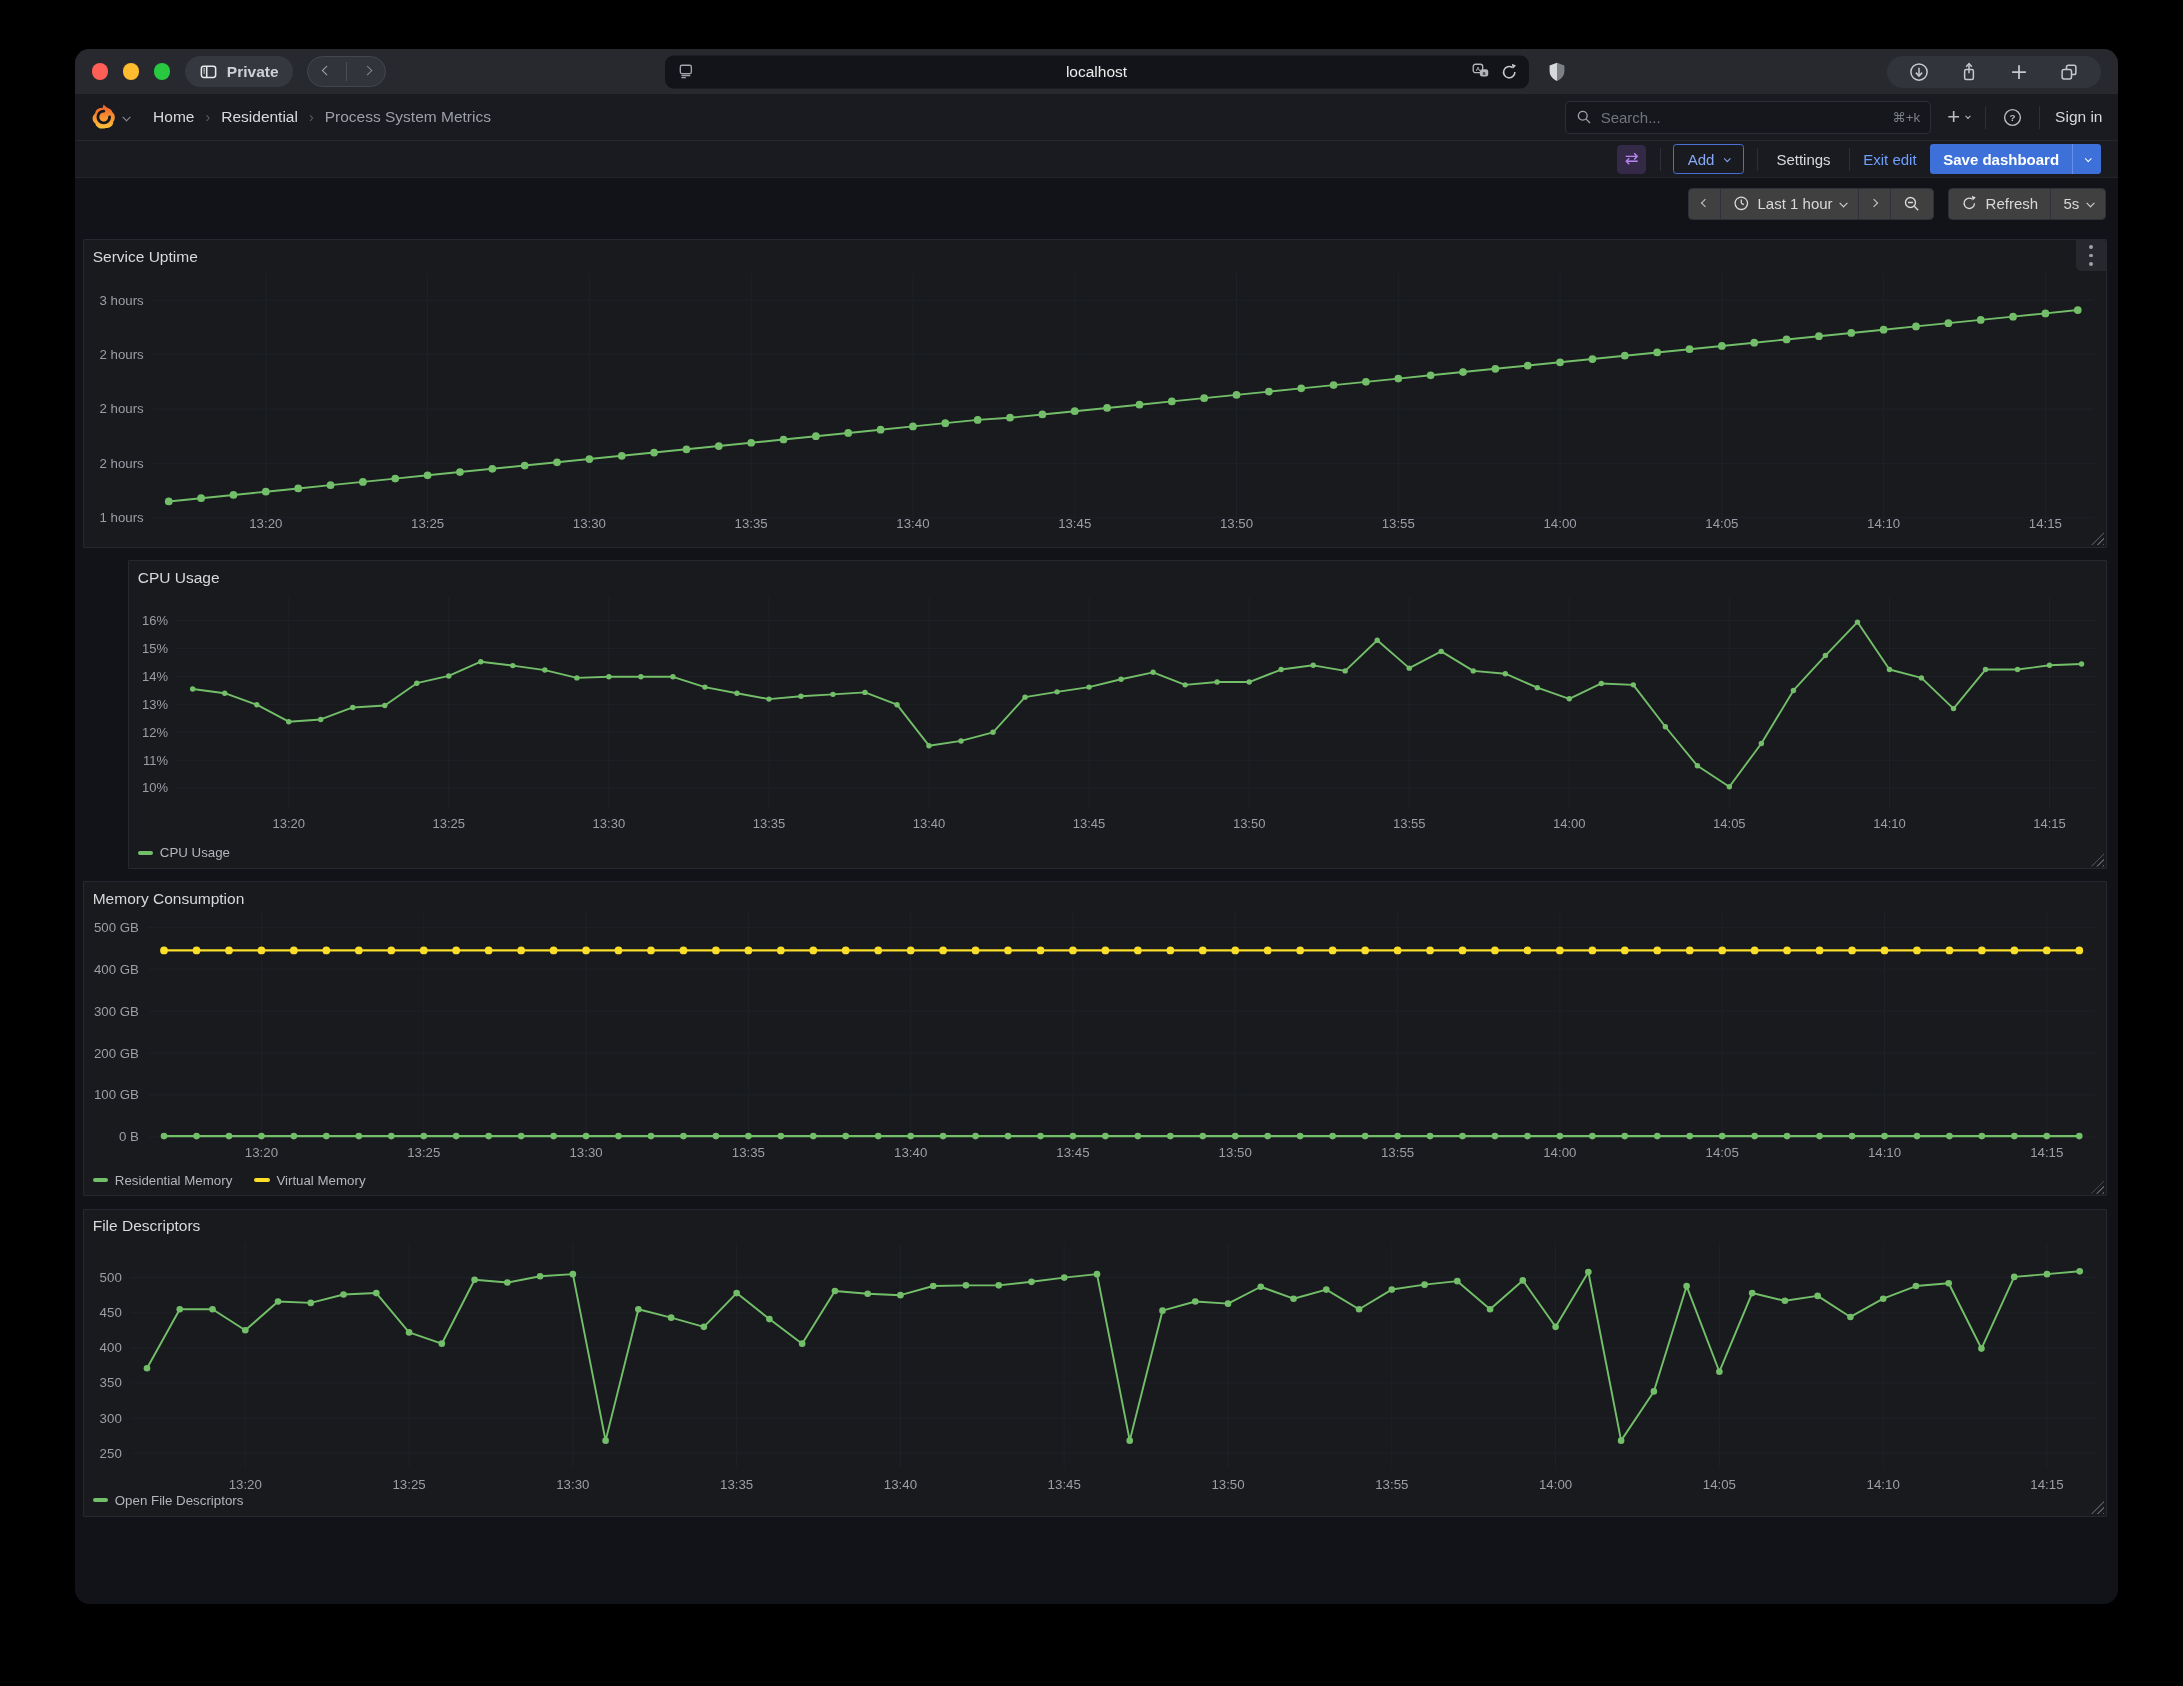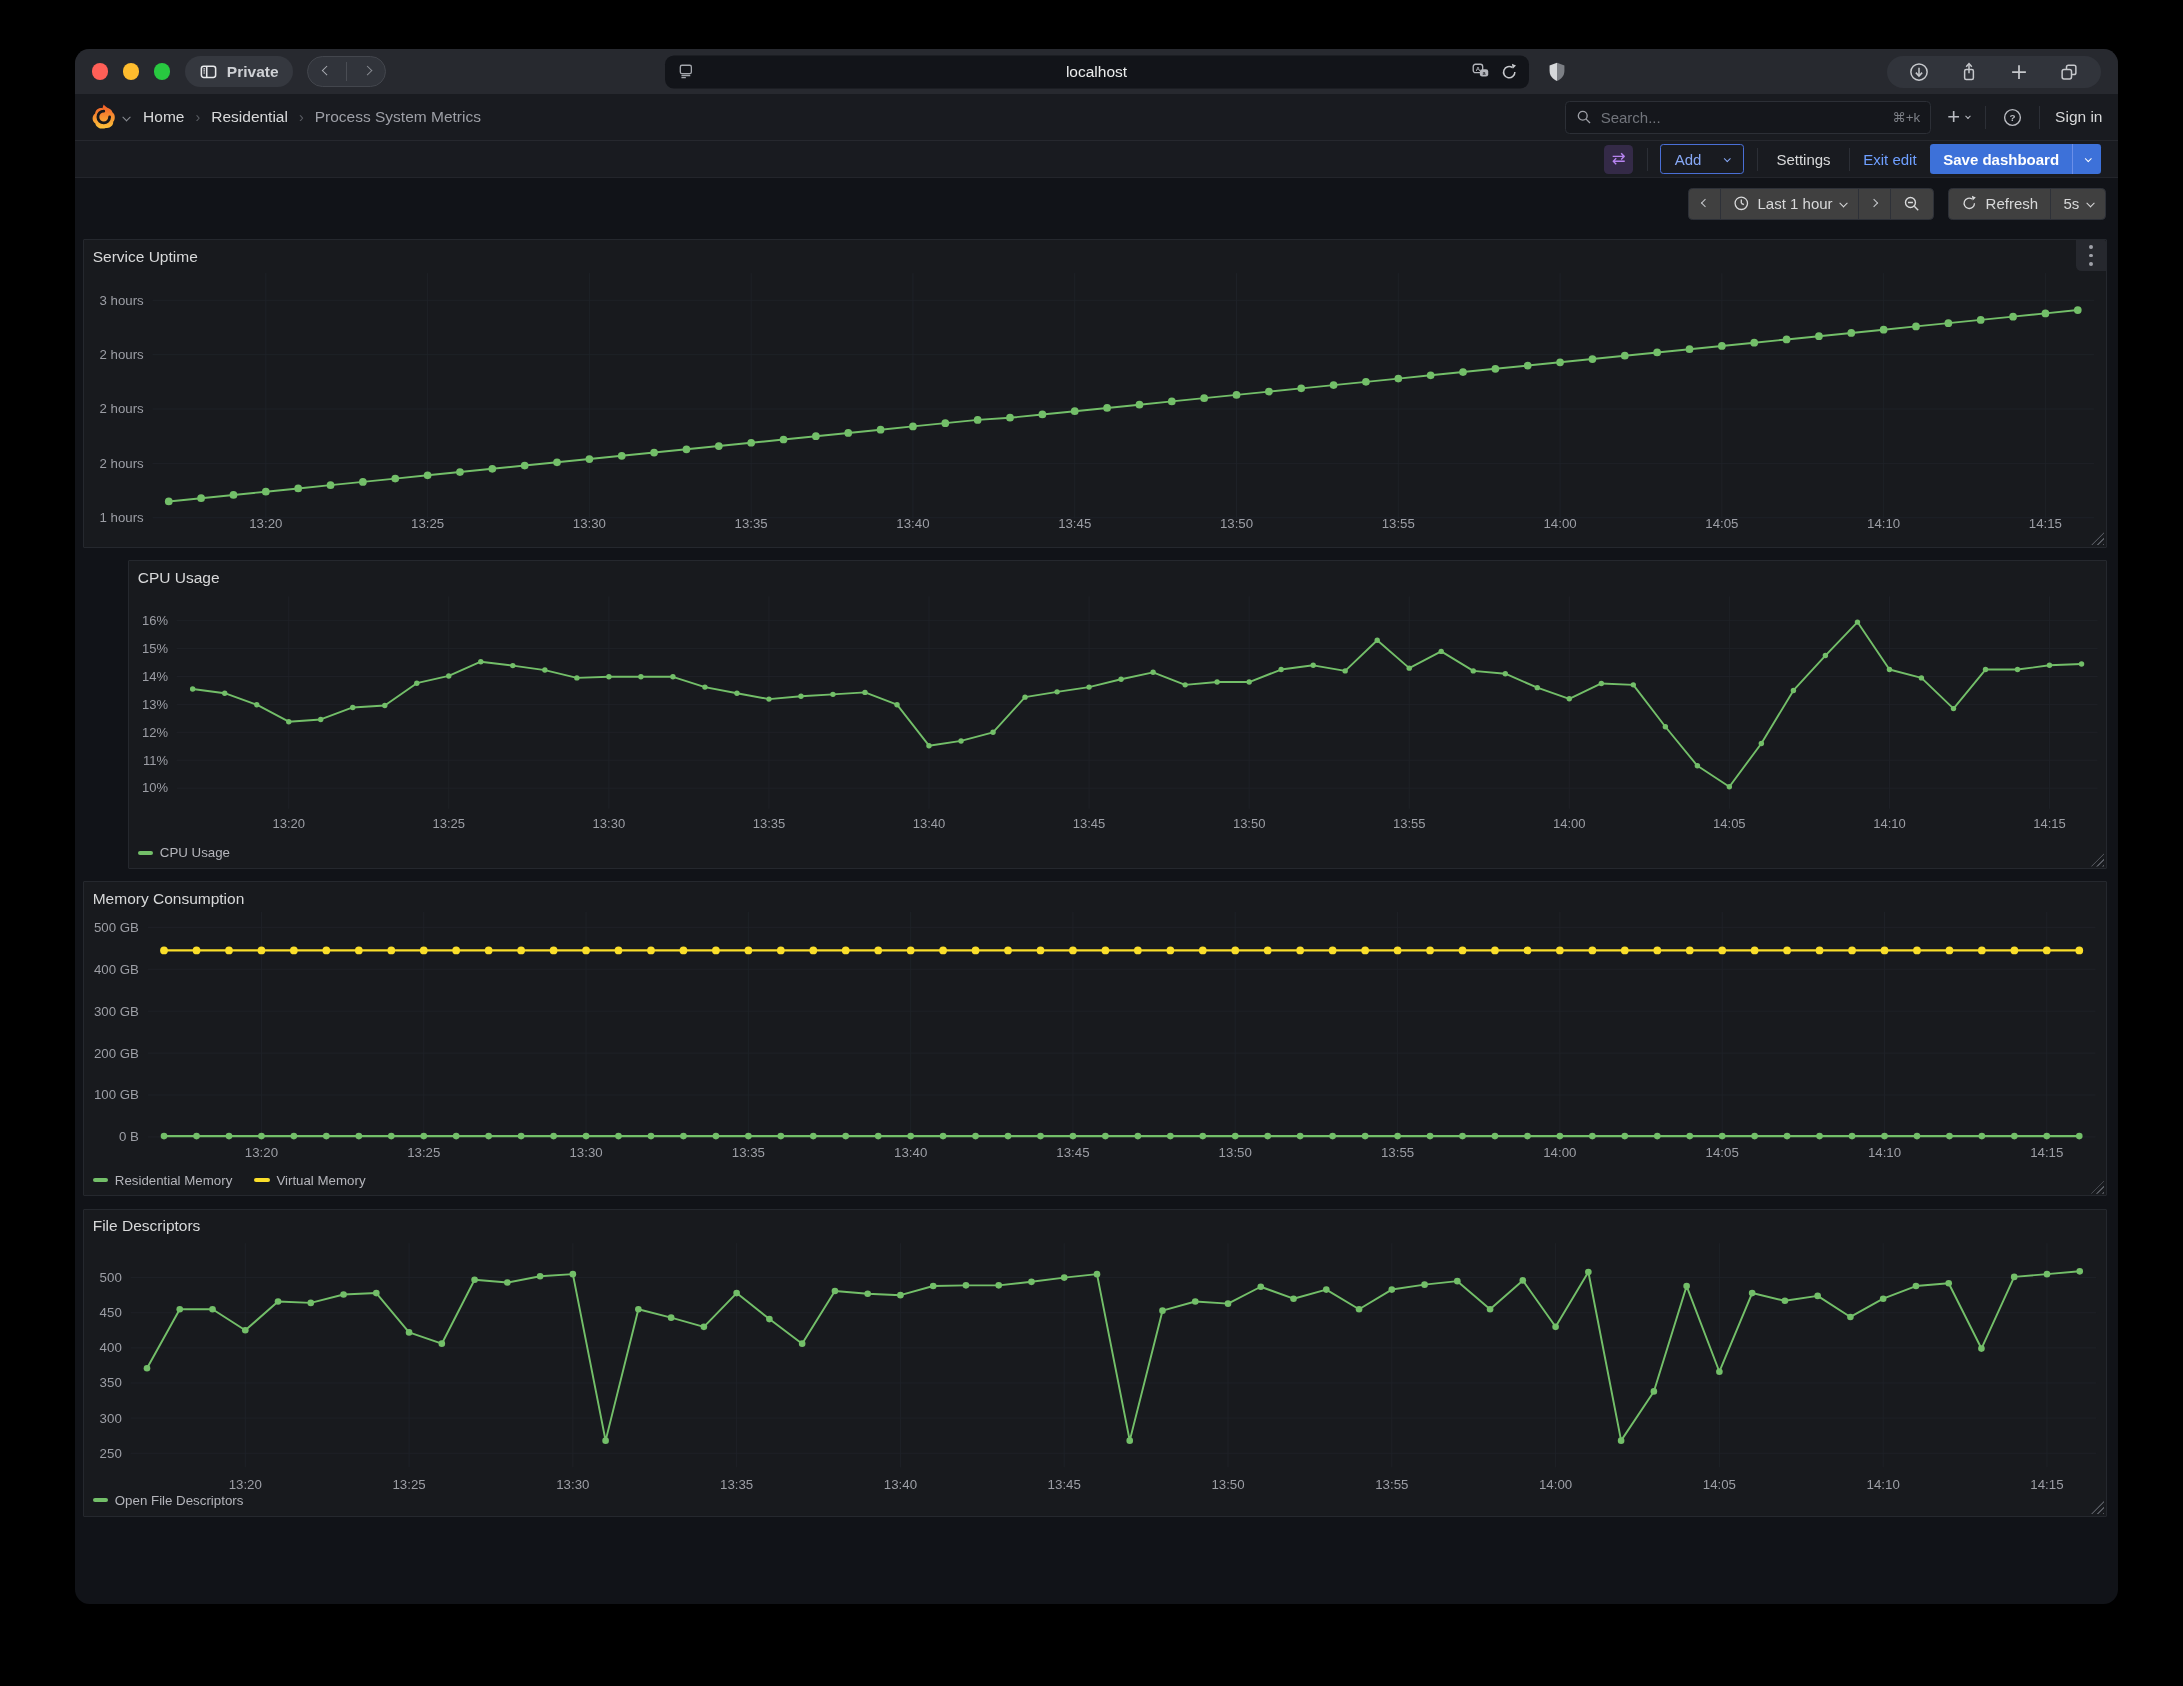--- a/index.html
+++ b/index.html
@@ -34,42 +34,42 @@
   .addr-right { position:absolute; right:10px; top:6.6px; display:flex; gap:8.9px; align-items:center; }
   .url-text { font-size:15.5px; color:#eceded; }
   .shield-wrap { position:absolute; left:calc(50% + 450px); top:50%; transform:translateY(-50%); }
   .right-actions { margin-left:auto; display:flex; gap:30px; align-items:center;
                    background:#31343b; height:32px; padding:0 22px; border-radius:16px; }
   svg.ic { display:block; }
 
   
   .gnav { height:47px; background:#191b20; border-bottom:0.6px solid #26282e;
           display:flex; align-items:center; padding:0 15.5px; }
-  .crumbs { display:flex; align-items:center; gap:11px; margin-left:15px; font-size:15.5px; }
+  .crumbs { display:flex; align-items:center; gap:11px; margin-left:25px; font-size:15.5px; }
   .crumb { color:#d8d9da; }
   .crumb.current { color:#9d9fa6; }
   .crumb-sep { color:#5a5d63; font-size:14.4px; }
   .gnav-right { margin-left:auto; display:flex; align-items:center; gap:16px; }
   .searchbox { width:366px; height:33px; background:#15171c; border:0.6px solid #2c2f36;
                border-radius:4.4px; display:flex; align-items:center; padding:0 10px; gap:7.8px; }
   .searchbox input { flex:1; background:transparent; border:none; outline:none;
                      font-size:15px; color:#9ea0a7; font-family:inherit; }
   .searchbox input::placeholder { color:#72757c; }
   .kbd { font-size:13.3px; color:#7c7f86; }
   .plus-group { display:flex; align-items:center; gap:4.4px; color:#b9bbc1; }
   .big-plus { font-size:22px; line-height:1; color:#b9bbc1; }
   .nav-div { width:0.6px; height:23px; background:#2c2f36; }
   .signin { font-size:15.5px; color:#d8d9da; }
 
   
   .etoolbar { height:37px; background:#191b20; border-bottom:0.6px solid #23252b;
               display:flex; align-items:center; justify-content:flex-end; gap:13.3px; padding:0 16.6px; }
   .icon-btn.purple { width:29px; height:29px; border-radius:4.4px; background:#342a47;
                      color:#b784f0; font-size:16.6px; display:flex; align-items:center; justify-content:center; }
-  .btn { height:30px; border-radius:3.3px; display:flex; align-items:center; gap:23px;
+  .btn { height:30px; border-radius:3.3px; display:flex; align-items:center; gap:10px;
          padding:0 13.3px; font-size:15px; }
   .btn.outline { border:0.6px solid #4a6fd6; color:#87a8f5; background:transparent; }
   .btn.text { color:#d8d9da; padding:0 5.5px; }
   .link-blue { color:#6e9fff; font-size:15px; }
   .save-group { display:flex; }
   .btn.primary { background:#3d71d9; color:#fff; font-weight:600; border-radius:3.3px 0 0 3.3px; }
   .btn.primary-caret { background:#3d71d9; color:#fff; width:29px; padding:0;
                        justify-content:center; border-radius:0 3.3px 3.3px 0;
                        border-left:0.6px solid #6b8fe8; }
 

